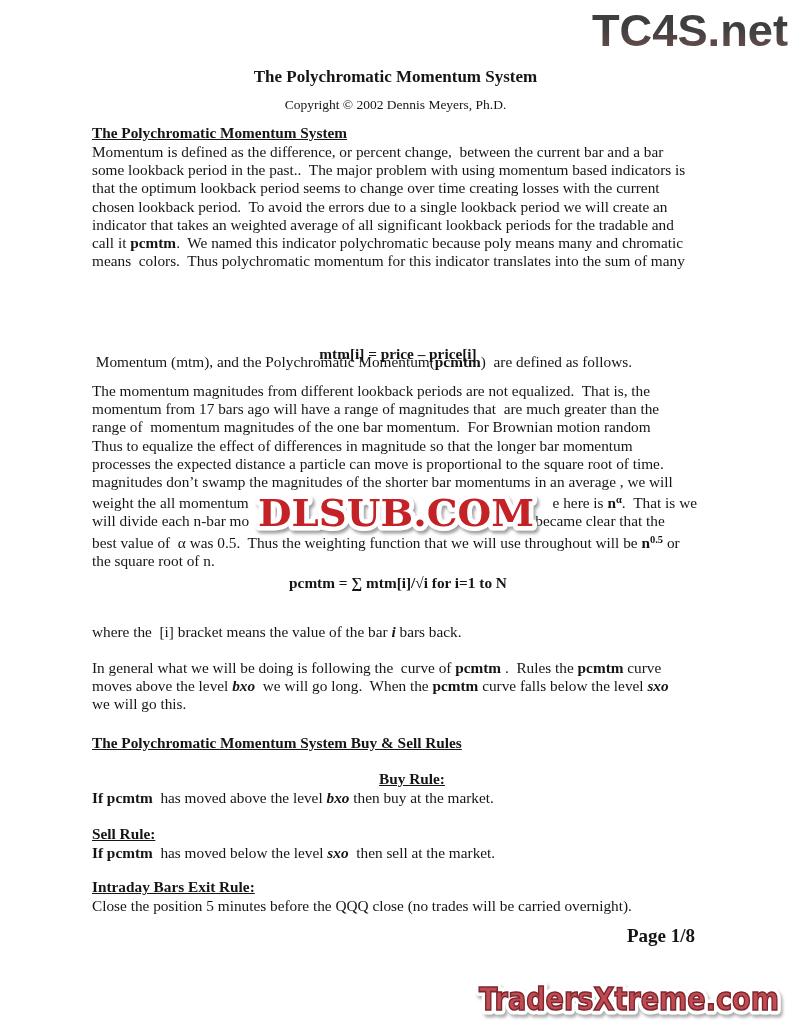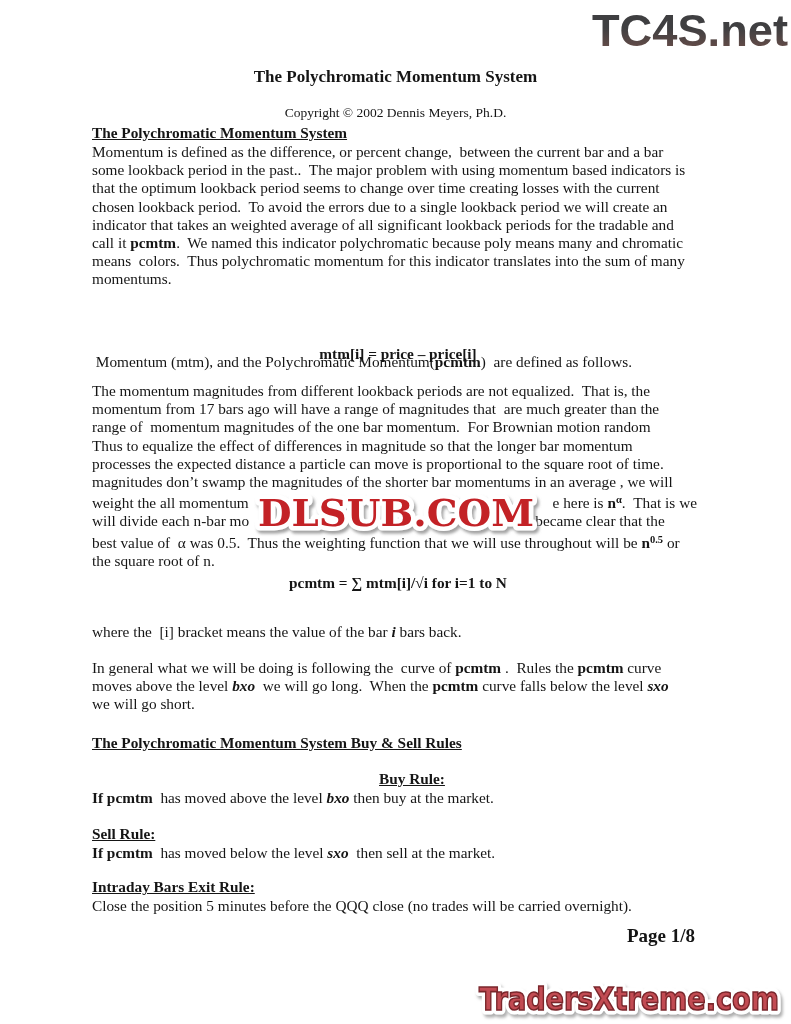--- a/index.html
+++ b/index.html
@@ -34,32 +34,31 @@
         <stop offset="0.45" stop-color="#3f3f41"></stop>
         <stop offset="0.78" stop-color="#5e4a47"></stop>
         <stop offset="1" stop-color="#876055"></stop>
       </linearGradient>
     </defs>
     <text x="101" y="44" text-anchor="middle" font-family="Liberation Sans, sans-serif" font-weight="bold" font-size="45" fill="url(#tc4sGrad)" textLength="196" lengthAdjust="spacingAndGlyphs">TC4S.net</text>
   </svg>
 </div>
 
 <div class="block fullwidth title" style="top:68px;">The Polychromatic Momentum System</div>
-<div class="block fullwidth copyright" style="top:104px;">Copyright © 2002 Dennis Meyers, Ph.D.</div>
+<div class="block fullwidth copyright" style="top:96px;">Copyright © 2002 Dennis Meyers, Ph.D.</div>
 
 <div class="block heading" style="top:124px;">The Polychromatic Momentum System</div>
 <div class="block" style="top:143px;">
     <div class="line"><span class="">Momentum is defined as the difference, or percent change,  between the current bar and a bar</span></div>
     <div class="line"><span class="">some lookback period in the past..  The major problem with using momentum based indicators is</span></div>
     <div class="line"><span class="">that the optimum lookback period seems to change over time creating losses with the current</span></div>
     <div class="line"><span class="">chosen lookback period.  To avoid the errors due to a single lookback period we will create an</span></div>
     <div class="line"><span class="">indicator that takes an weighted average of all significant lookback periods for the tradable and</span></div>
     <div class="line"><span class="">call it </span><span class="b">pcmtm</span><span class="">.  We named this indicator polychromatic because poly means many and chromatic</span></div>
     <div class="line"><span class="">means  colors.  Thus polychromatic momentum for this indicator translates into the sum of many</span></div>
-    <div class="line"><span class="">momentums.</span></div>
   </div>
 <div class="block" style="top:308px;margin-top:45px;">
     <div class="line"><span class=""> Momentum (mtm), and the Polychromatic Momentum(</span><span class="b">pcmtm</span><span class="">)  are defined as follows.</span></div>
   </div>
 <div class="block equation" style="top:345px;">mtm[i] = price – price[i]</div>
 <div class="block" style="top:382px;">
     <div class="line"><span class="">The momentum magnitudes from different lookback periods are not equalized.  That is, the</span></div>
     <div class="line"><span class="">momentum from 17 bars ago will have a range of magnitudes that  are much greater than the</span></div>
     <div class="line"><span class="">range of  momentum magnitudes of the one bar momentum.  For Brownian motion random</span></div>
     <div class="line"><span class="">Thus to equalize the effect of differences in magnitude so that the longer bar momentum</span></div>
@@ -70,21 +69,21 @@
     <div class="line"><span class="">best value of  α was 0.5.  Thus the weighting function that we will use throughout will be </span><span class="b">n</span><span class="b sup">0.5</span><span class=""> or</span></div>
     <div class="line"><span class="">the square root of n.</span></div>
   </div>
 <div class="block equation" style="top:574px;">pcmtm = ∑ mtm[i]/√i   for i=1 to N</div>
 <div class="block" style="top:623px;">
     <div class="line"><span class="">where the  [i] bracket means the value of the bar </span><span class="b it">i</span><span class=""> bars back.</span></div>
   </div>
 <div class="block" style="top:659px;">
     <div class="line"><span class="">In general what we will be doing is following the  curve of </span><span class="b">pcmtm</span><span class=""> .  Rules the </span><span class="b">pcmtm</span><span class=""> curve</span></div>
     <div class="line"><span class="">moves above the level </span><span class="b it">bxo</span><span class="">  we will go long.  When the </span><span class="b">pcmtm</span><span class=""> curve falls below the level </span><span class="b it">sxo</span></div>
-    <div class="line"><span class="">we will go short.</span></div>
+    <div class="line"><span class="">we will go this.</span></div>
   </div>
 
 <div class="block heading" style="top:734px;">The Polychromatic Momentum System Buy &amp; Sell Rules</div>
 <div class="block heading" style="top:770px;text-align:center;">Buy Rule:</div>
 <div class="block" style="top:789px;">
     <div class="line"><span class="b">If pcmtm</span><span class="">  has moved above the level </span><span class="b it">bxo</span><span class=""> then buy at the market.</span></div>
   </div>
 <div class="block heading" style="top:825px;">Sell Rule:</div>
 <div class="block" style="top:844px;">
     <div class="line"><span class="b">If pcmtm</span><span class="">  has moved below the level </span><span class="b it">sxo</span><span class="">  then sell at the market.</span></div>

